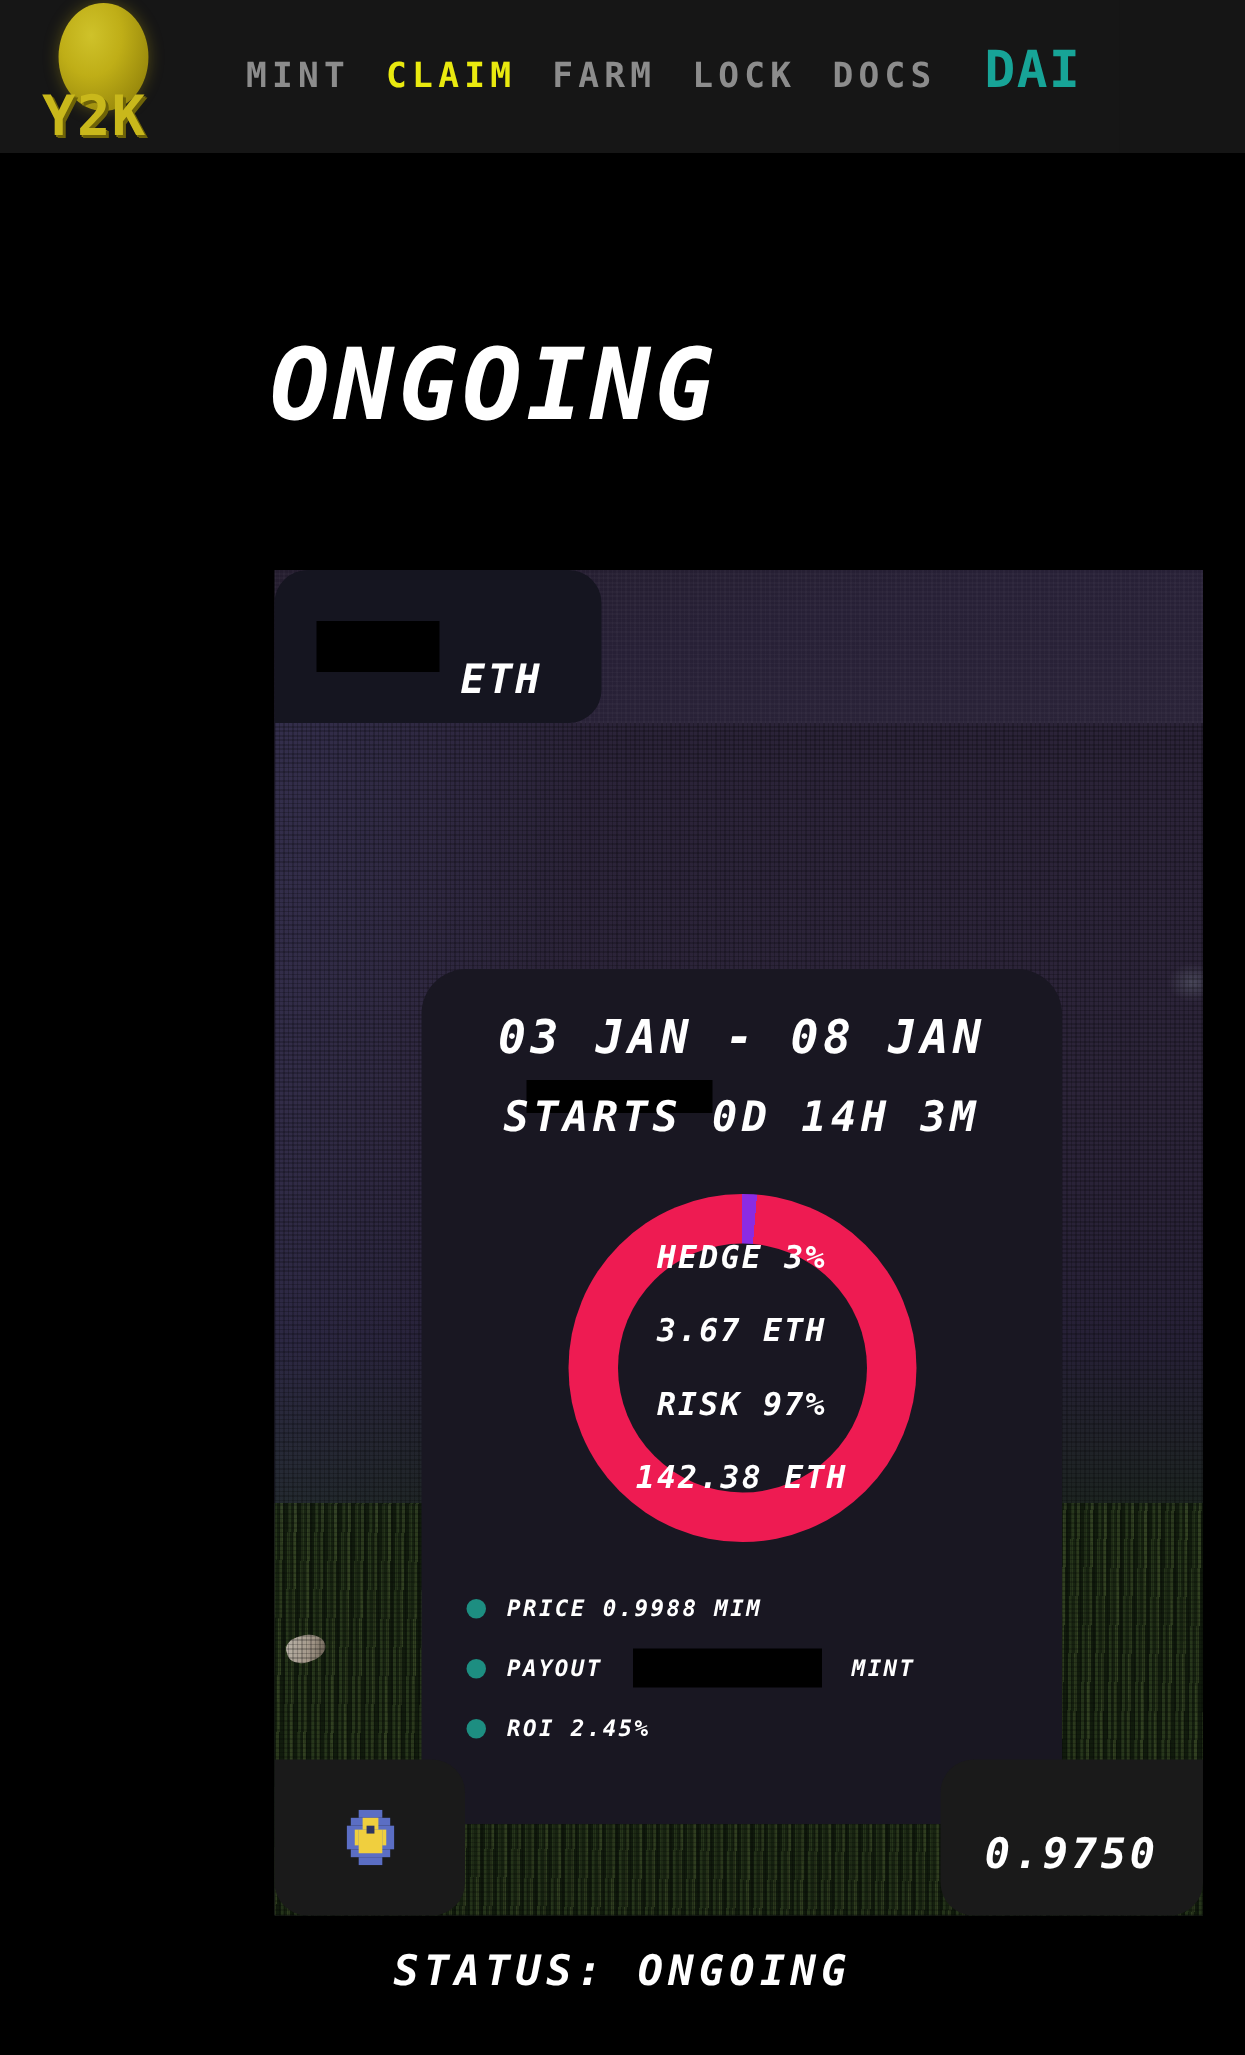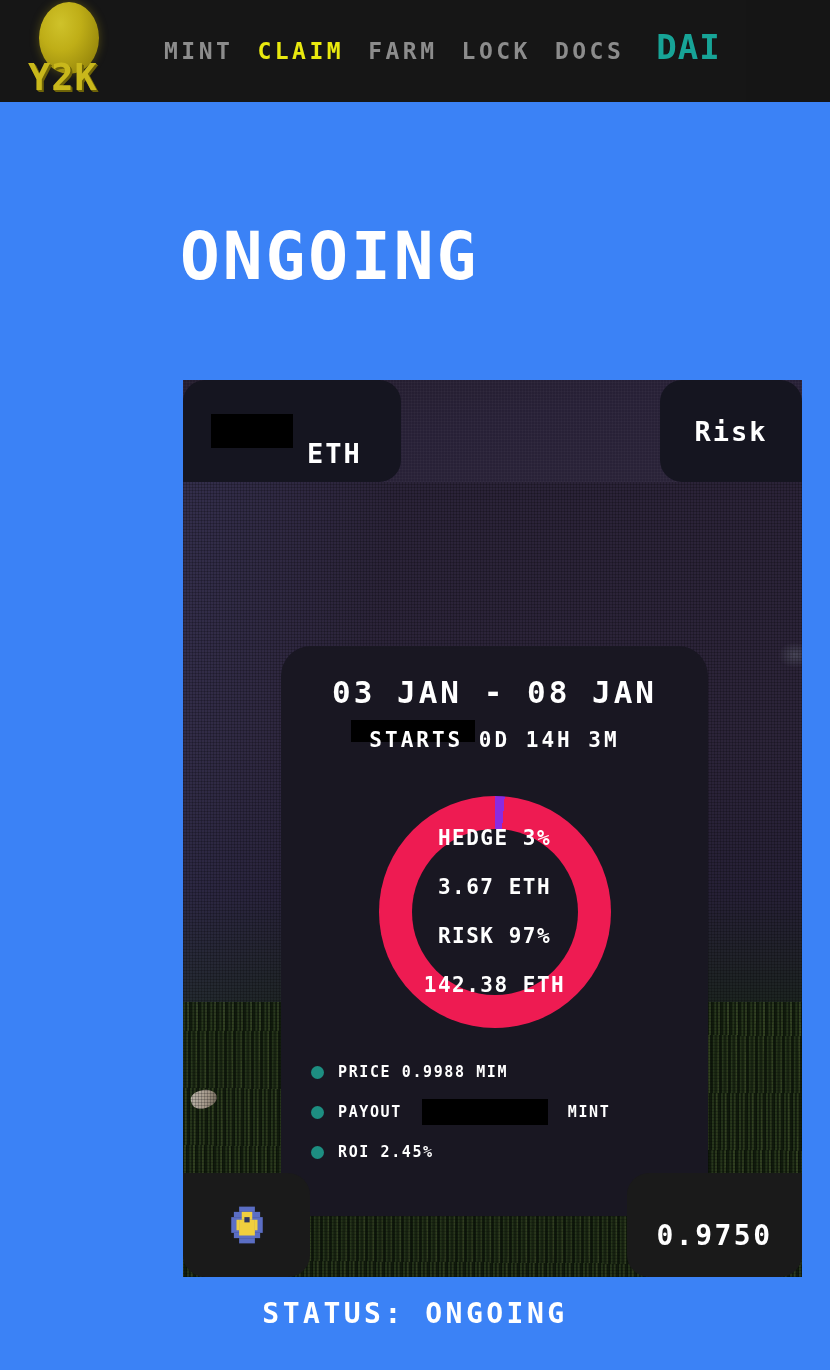--- a/index.html
+++ b/index.html
@@ -85,21 +85,22 @@
     position: relative;
     top: -4px;
   }
 
   
   .page {
     position: absolute;
     top: 102px; left: 0;
     width: 830px;
     height: 1268px;
-    background: #3b82f6;
+    background: #000000;
+    font-style: italic;
   }
 
   .page-title {
     position: absolute;
     left: 180px;
     top: 122px;
     font-size: 66px;
     font-weight: bold;
     letter-spacing: 3px;
     color: #ffffff;
@@ -264,21 +265,21 @@
   .redact-countdown {
     position: absolute;
     left: 70px;
     top: -8px;
     width: 124px;
     height: 22px;
     background: #000000;
   }
   .countdown {
     position: relative;
-    font-size: 21px;
+    font-size: 28px;
     font-weight: bold;
     letter-spacing: 3px;
     color: #ffffff;
   }
 
   
   .donut-wrap {
     position: absolute;
     left: 50%;
     top: 150px;
@@ -428,23 +429,20 @@
   <div class="market-card">
 
     <div class="tab-row">
       <div class="tab-bgstrip"></div>
 
       <div class="tab tab-left">
         <span class="redact redact-eth"></span>
         <span class="tab-label">ETH</span>
       </div>
 
-      <div class="tab tab-right">
-        <span class="tab-label-risk">Risk</span>
-      </div>
     </div>
 
     <div class="card-body">
       <div class="bg-scene"></div>
       <div class="bg-grass"></div>
       <div class="bg-flower"></div>
       <div class="bg-glow"></div>
       <div class="bg-dither"></div>
 
       <div class="detail-panel">

